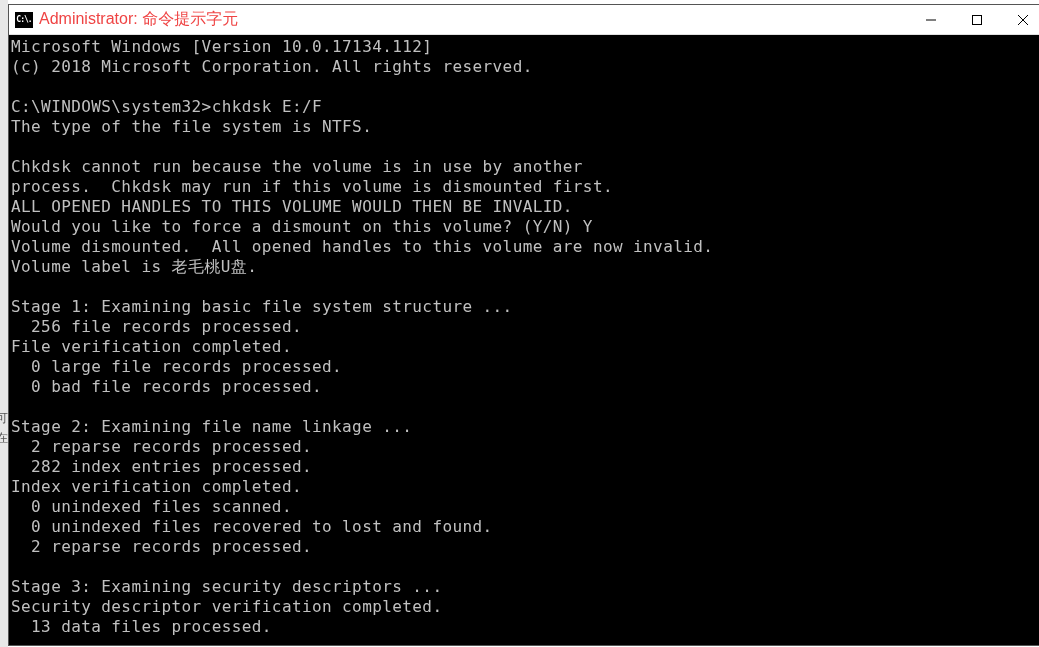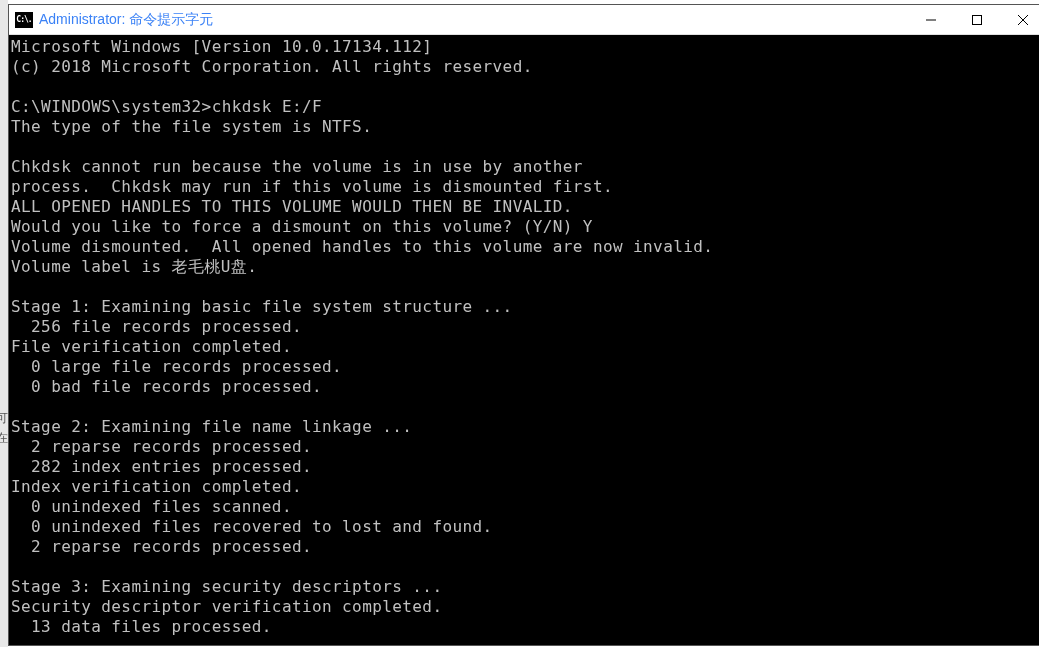--- a/index.html
+++ b/index.html
@@ -4,21 +4,21 @@
 <style>
   html,body{margin:0;padding:0;height:100%;font-family:Arial,sans-serif;}
   body{width:1039px;height:647px;overflow:hidden;background:#fff;}
   .window{width:1039px;height:642px;border:1px solid #555;box-sizing:border-box;background:#fff;position:relative;margin-left:8px;margin-top:4px;}
   
   .leak-left{position:absolute;left:0;top:0;width:8px;height:647px;background:#e8e8e8;z-index:0;}
   .leak-char{position:absolute;left:-4px;font-size:12px;color:#555;font-family:'SimSun',serif;}
   .leak-char.a{top:410px;} .leak-char.b{top:430px;}
   .titlebar{height:30px;background:#fff;display:flex;align-items:center;padding:0 0 0 6px;border-bottom:1px solid #e0e0e0;box-sizing:border-box;}
   .app-icon{width:16px;height:16px;display:flex;align-items:center;justify-content:center;margin-right:6px;font-size:8px;background:#000;color:#fff;font-family:monospace;font-weight:bold;letter-spacing:-1px;padding:0 1px;}
-  .title-text{font-size:14px;color:#3b82f6;flex:0 0 auto;font-family:'Segoe UI','Microsoft YaHei',sans-serif;text-align:right;}
+  .title-text{font-size:16px;color:#ef4444;flex:0 0 auto;font-family:'Segoe UI','Microsoft YaHei',sans-serif;text-align:right;}
   .spacer{flex:1;}
   .win-btn{width:46px;height:29px;display:flex;align-items:center;justify-content:center;cursor:pointer;}
   .win-btn svg{stroke:#000;fill:none;}
   .terminal{position:absolute;top:30px;left:0;right:0;bottom:0;background:#000;color:#c0c0c0;font-family:'NSimSun','SimSun','Consolas',monospace;font-size:16px;line-height:20px;padding:2px 2px 2px 2px;white-space:pre;overflow:hidden;letter-spacing:0.4px;}
 </style>
 </head>
 <body>
 
 <div class="leak-left">
   <span class="leak-char a">可</span>

